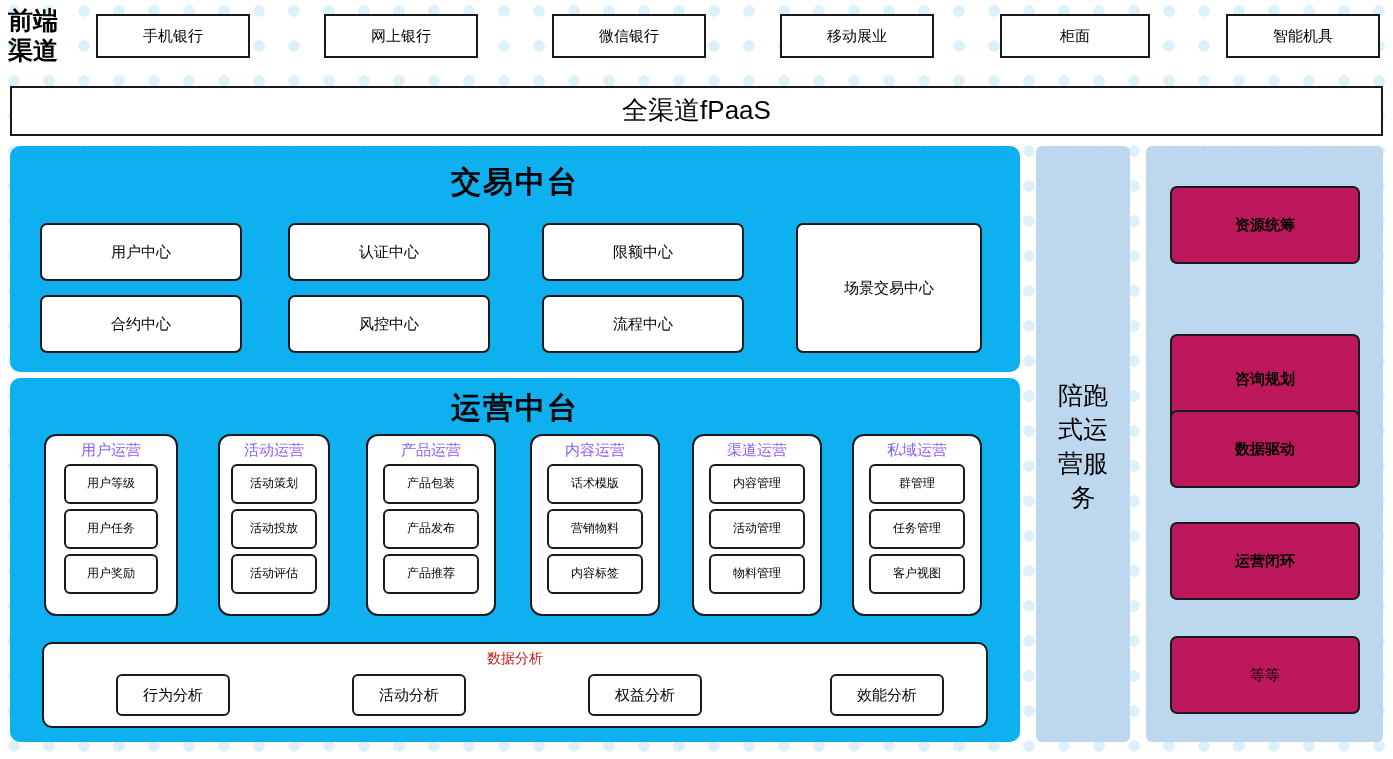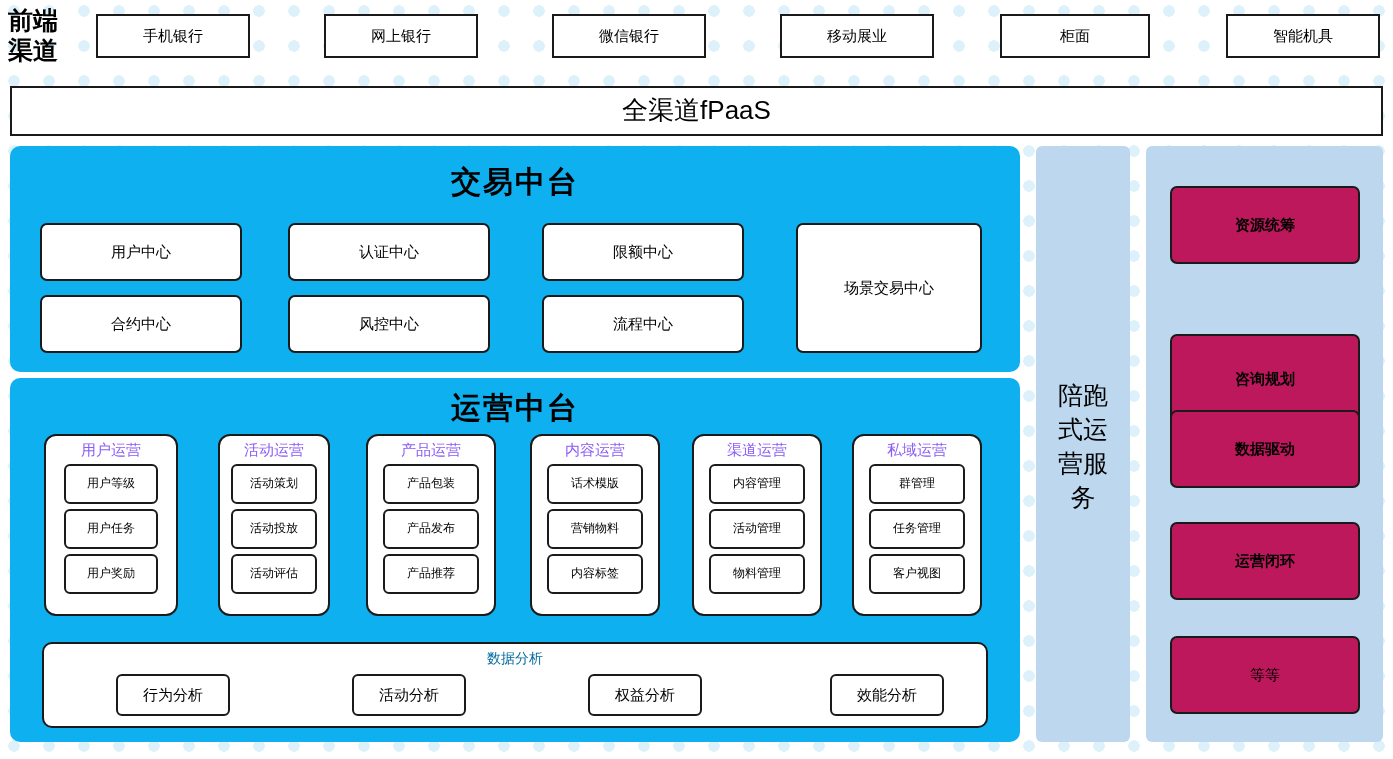--- a/index.html
+++ b/index.html
@@ -117,21 +117,21 @@
     background: #ffffff;
     border: 2px solid #1a1a1a;
     border-radius: 10px;
   }
   .da-title {
     position: absolute;
     left: 0; right: 0;
     top: 6px;
     text-align: center;
     font-size: 14px;
-    color: #0369a1;
+    color: #b91c1c;
   }
   .da-item {
     background: #ffffff;
     border: 2px solid #1a1a1a;
     border-radius: 6px;
     font-size: 15px;
     display: flex;
     align-items: center;
     justify-content: center;
     color: #000;

